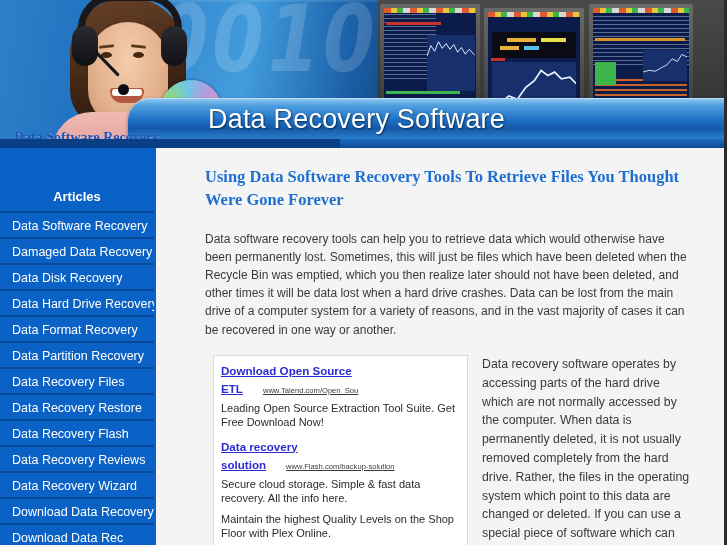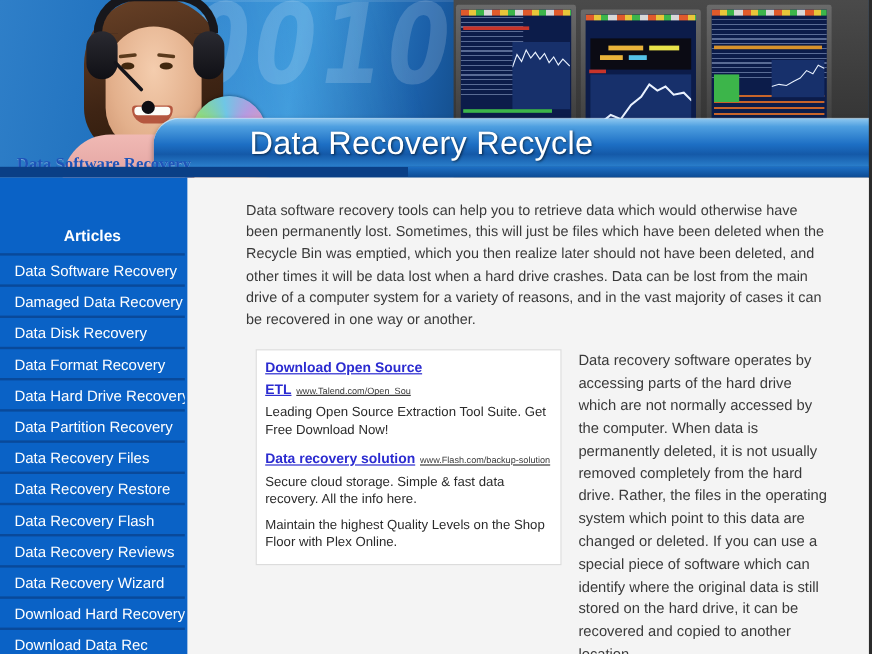--- a/index.html
+++ b/index.html
@@ -204,21 +204,21 @@
     border: 1px solid #dcdcdc;
     padding: 5px 7px 4px 7px;
   }
   .ad-row { margin-bottom: 7px; }
   .ad-title {
     color: #2b2bd0; font-size: 11.6px; font-weight: bold;
     text-decoration: underline; cursor: pointer;
   }
   .ad-url {
     color: #3a3a3a; font-size: 7.6px; text-decoration: underline;
-    margin-left: 4px; cursor: pointer; white-space: nowrap;
+    margin-left: 20px; cursor: pointer; white-space: nowrap;
   }
   .ad-desc { color: #2b2b2b; font-size: 11px; line-height: 1.3; margin-top: 4px; }
   p.rightcol {
     font-size: 12.3px; color: #3a3a3a; line-height: 1.53;
     margin: 0; overflow: hidden;
   }
 </style>
 </head>
 <body>
 
@@ -299,47 +299,48 @@
           <div style="position:absolute;right:2px;top:40%;width:46%;height:30%;background:#17306b">
             <svg class="chart-line" viewBox="0 0 100 60" preserveAspectRatio="none">
               <polyline points="0,50 14,46 28,48 42,40 54,34 66,20 78,26 88,10 100,16" fill="none" stroke="#eaf2ff" stroke-width="2"></polyline>
             </svg>
           </div>
         </div>
       </div>
     </div>
 
     <div class="title-bar"></div>
-    <div class="title-bar-text">Data Recovery Recycle</div>
+    <div class="title-bar-text">Data Recovery Software</div>
     <div class="logo-text">Data Software Recovery</div>
     <div class="hdr-bottom-strip"></div>
     <div class="hdr-bottom-strip right"></div>
   </div>
 
   <div id="sidebar">
     <div class="side-top"></div>
     <div class="side-title">Articles</div>
     <div id="sidebar-list">
         <div class="side-item"><span>Data Software Recovery</span></div>
         <div class="side-item"><span>Damaged Data Recovery</span></div>
         <div class="side-item"><span>Data Disk Recovery</span></div>
+        <div class="side-item"><span>Data Hard Drive Recovery</span></div>
         <div class="side-item"><span>Data Format Recovery</span></div>
-        <div class="side-item"><span>Data Hard Drive Recovery</span></div>
         <div class="side-item"><span>Data Partition Recovery</span></div>
         <div class="side-item"><span>Data Recovery Files</span></div>
         <div class="side-item"><span>Data Recovery Restore</span></div>
         <div class="side-item"><span>Data Recovery Flash</span></div>
         <div class="side-item"><span>Data Recovery Reviews</span></div>
         <div class="side-item"><span>Data Recovery Wizard</span></div>
-        <div class="side-item"><span>Download Hard Recovery</span></div>
+        <div class="side-item"><span>Download Data Recovery</span></div>
         <div class="side-item"><span>Download Data Rec</span></div>
       </div>
   </div>
 
   <div id="main">
+    <h1 class="page-title">Using Data Software Recovery Tools To Retrieve Files You Thought Were Gone Forever</h1>
     <p class="intro">Data software recovery tools can help you to retrieve data which would otherwise have been permanently lost. Sometimes, this will just be files which have been deleted when the Recycle Bin was emptied, which you then realize later should not have been deleted, and other times it will be data lost when a hard drive crashes. Data can be lost from the main drive of a computer system for a variety of reasons, and in the vast majority of cases it can be recovered in one way or another.</p>
 
     <div class="cols">
       <div class="ad-unit">
         <div id="ad-list">
             <div class="ad-row">
               <div><span class="ad-title">Download Open Source ETL</span><span class="ad-url">www.Talend.com/Open_Sou</span></div>
               <div class="ad-desc">Leading Open Source Extraction Tool Suite. Get Free Download Now!</div>
             </div>
             <div class="ad-row">

